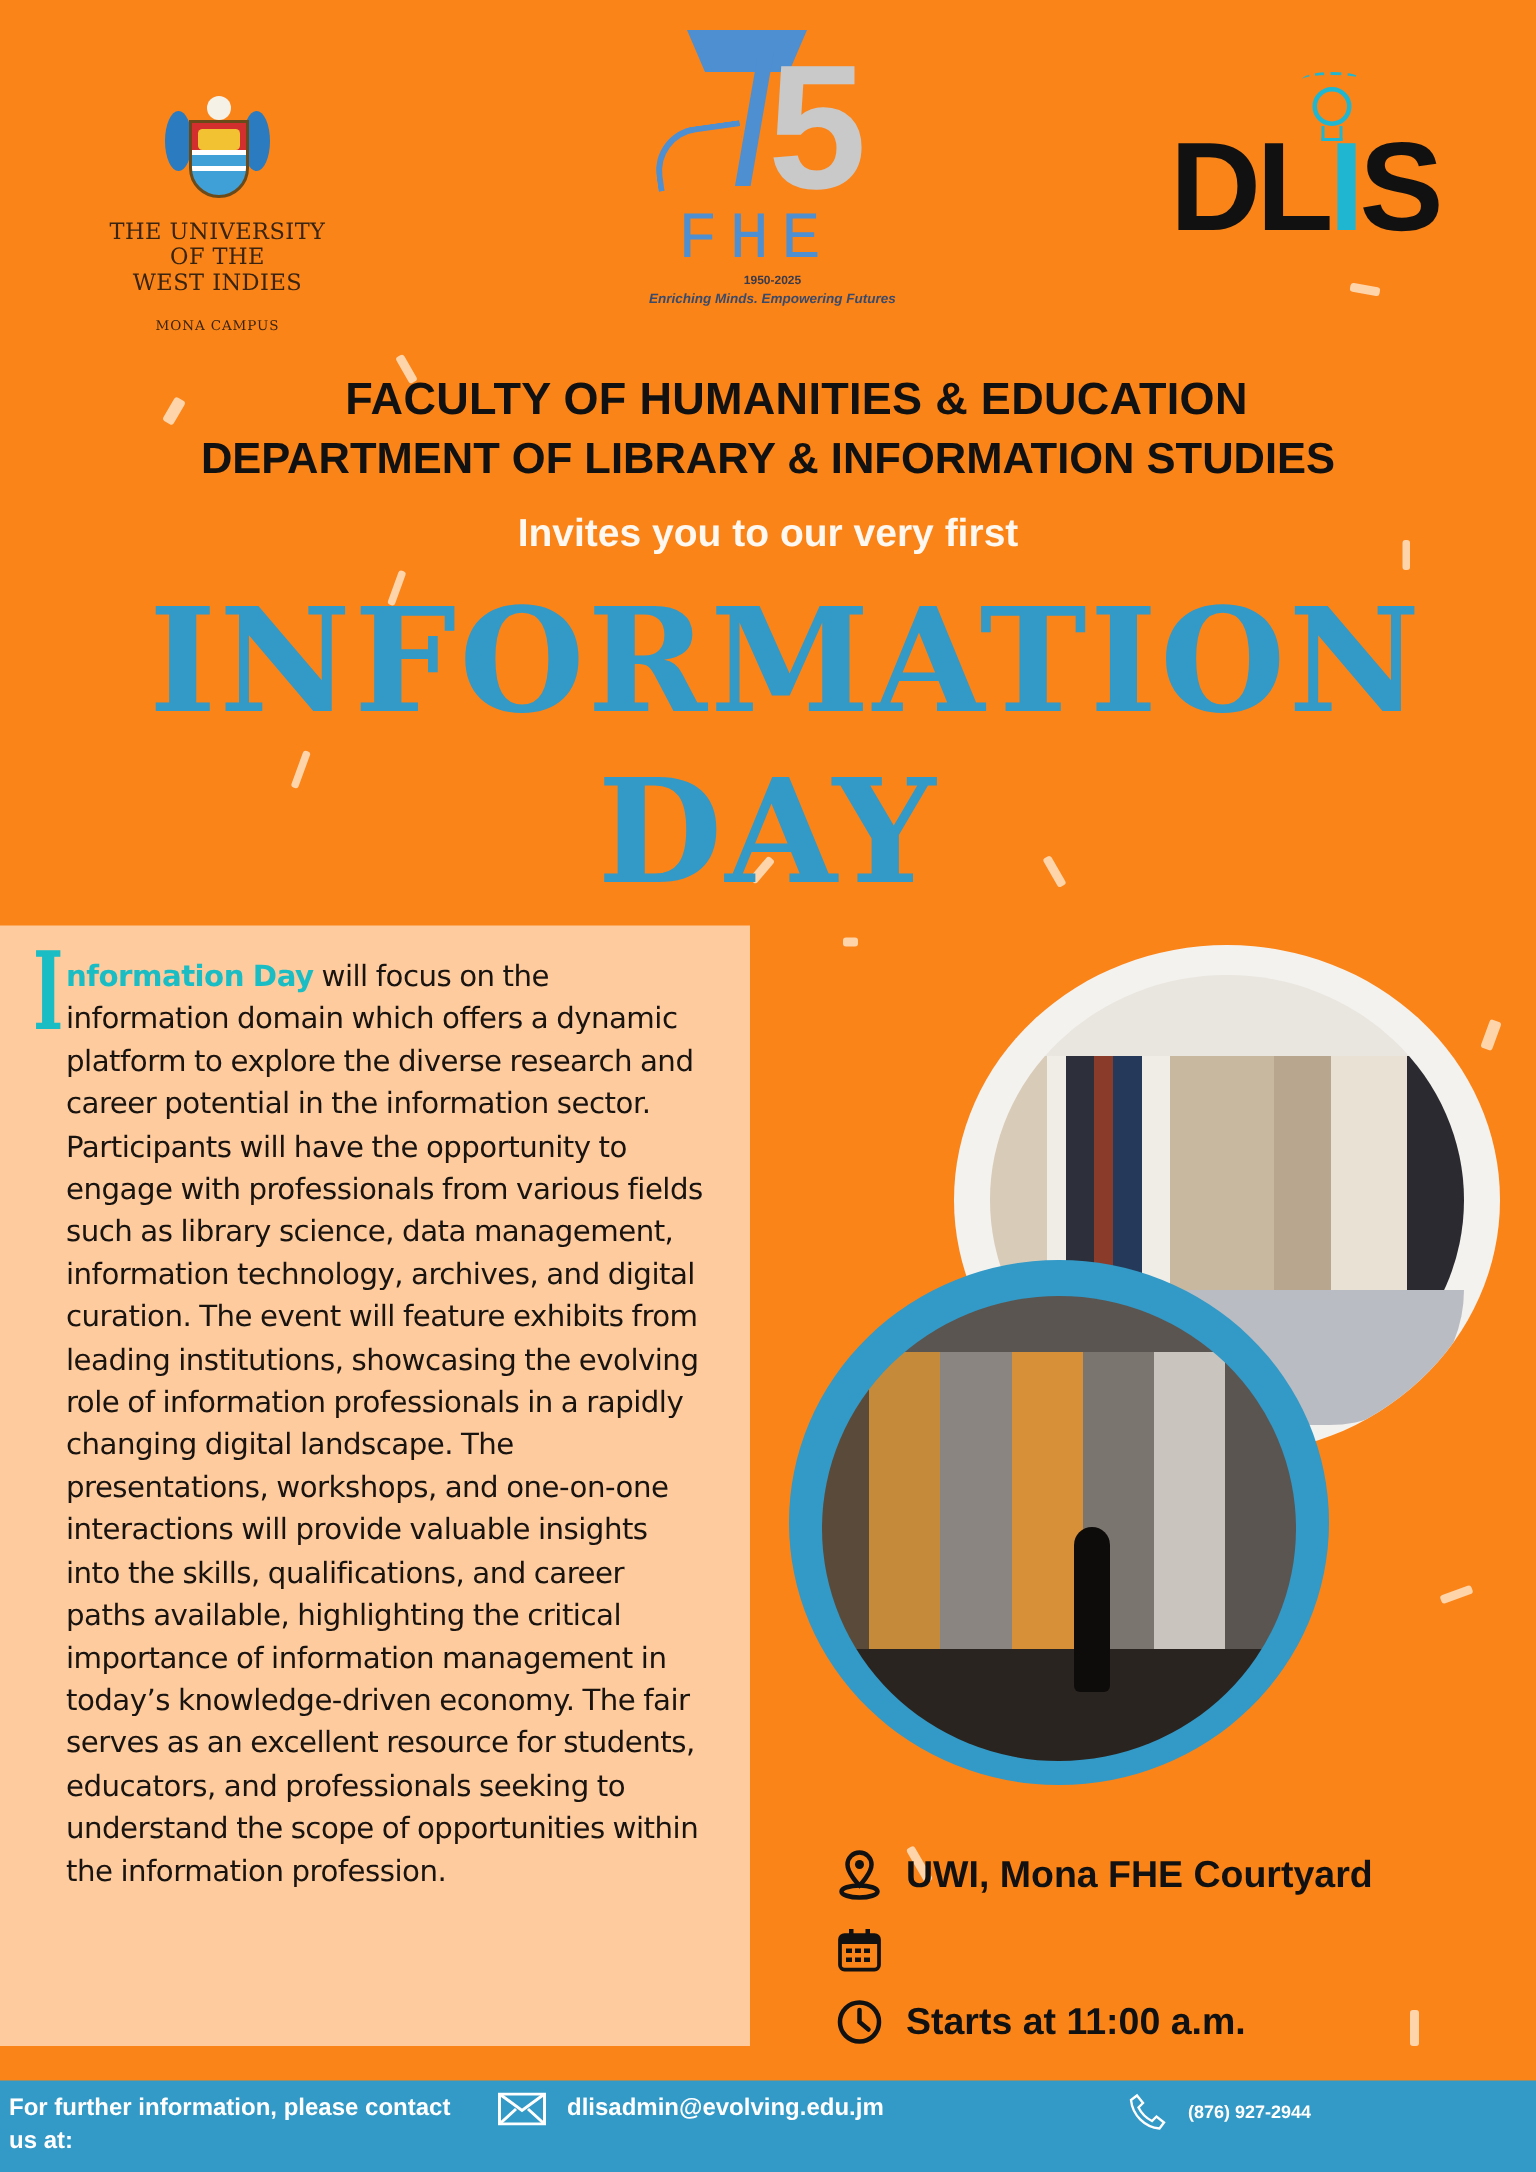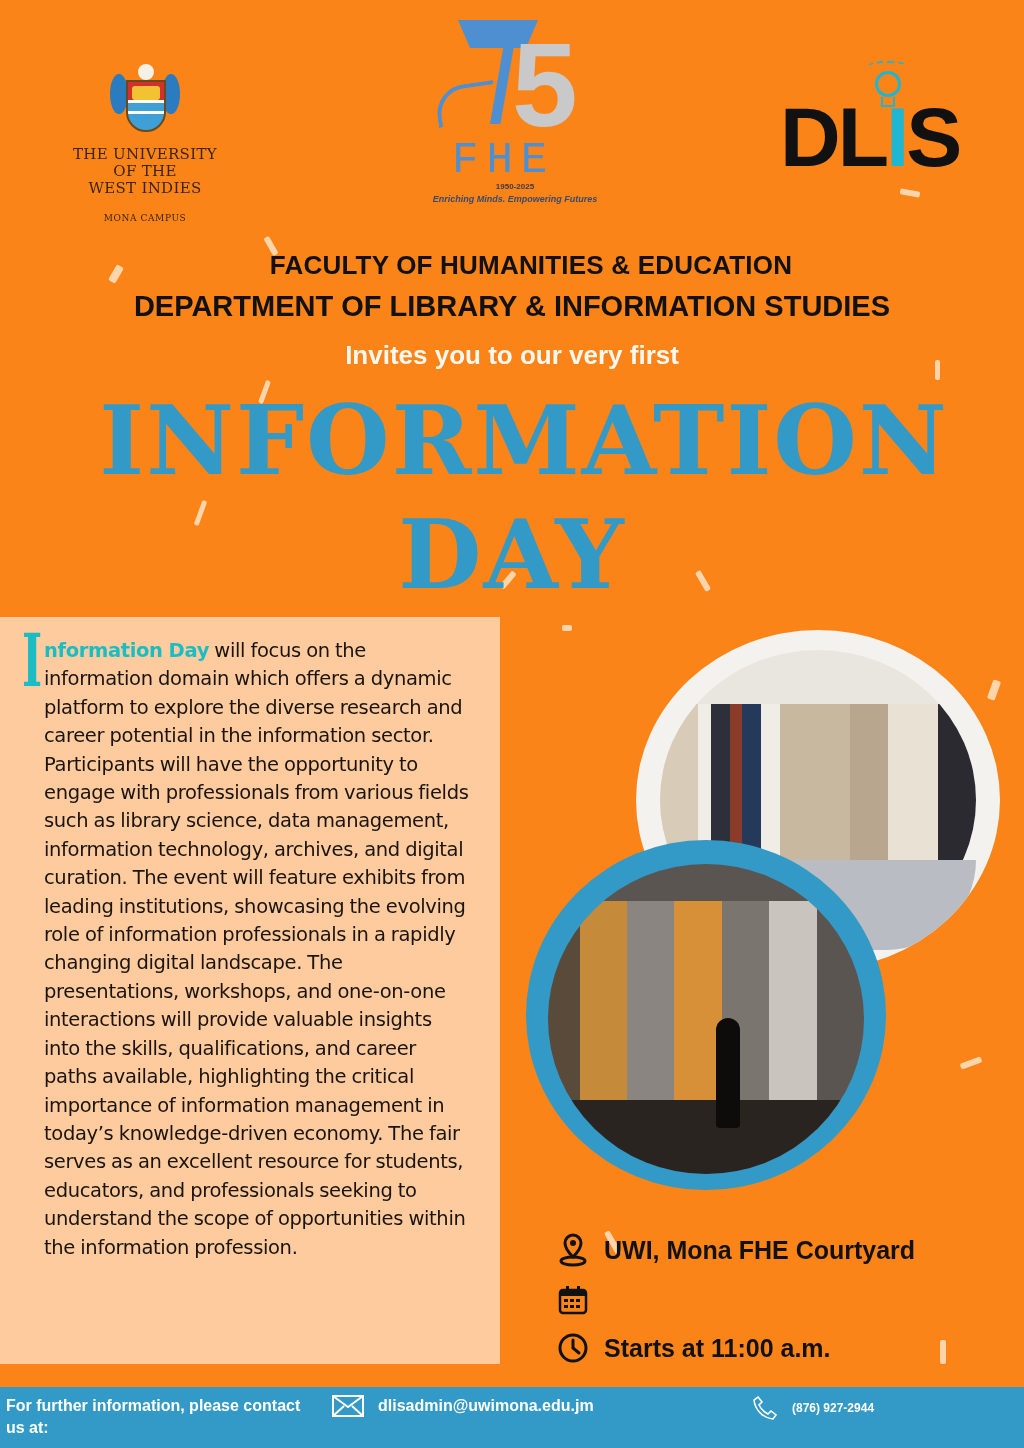--- a/index.html
+++ b/index.html
@@ -34,30 +34,30 @@
   #fhe { left: 400px; top: 14px; width: 230px; height: 200px; }
   #fhe .seven { position:absolute; left: 58px; top: 6px; width: 80px; height: 28px; background:#4d8fd1; clip-path: polygon(0 0, 100% 0, 85% 100%, 15% 100%); }
   #fhe .seven-stem { position:absolute; left: 90px; top: 20px; width: 26px; height: 90px; background:#4d8fd1; clip-path: polygon(60% 0, 100% 0, 40% 100%, 0 100%); }
   #fhe .five { position:absolute; left: 112px; top: 12px; font-family: "Liberation Sans", sans-serif; font-weight: bold; font-size: 118px; line-height: 118px; color: #c9c9c9; }
   #fhe .book { position:absolute; left: 36px; top: 70px; width: 60px; height: 40px; border-left: 4px solid #4d8fd1; border-top: 4px solid #4d8fd1; border-radius: 30px 0 0 0; transform: rotate(-8deg); }
   #fhe .fhe-text { position:absolute; left: 52px; top: 124px; font-family: Liberation Mono, monospace; font-size: 44px; line-height: 44px; color: #4d8fd1; letter-spacing: 8px; font-weight: 100; -webkit-text-stroke: 0px; }
   #fhe .years { position:absolute; left: 0; width: 230px; top: 168px; text-align:center; font-family: "Liberation Sans", sans-serif; font-weight: bold; font-size: 8px; color:#3a3a4a; }
   #fhe .motto { position:absolute; left: 0; width: 230px; top: 180px; text-align:center; font-family: "Liberation Sans", sans-serif; font-style: italic; font-weight: bold; font-size: 9px; color:#3a4a6a; }
 
   
-  #dlis { left: 780px; top: 59px; width: 180px; height: 120px; }
+  #dlis { left: 780px; top: 46px; width: 180px; height: 120px; }
   #dlis .bulb { position:absolute; left: 95px; top: 12px; width: 26px; height: 26px; border: 3px solid #1fb6d1; border-radius: 50%; }
   #dlis .bulb-base { position:absolute; left: 101px; top: 38px; width: 14px; height: 10px; border: 2px solid #1fb6d1; border-top: none; }
   #dlis .rays { position:absolute; left: 88px; top: 2px; width: 40px; height: 10px; border-top: 2px dashed #1fb6d1; border-radius: 50% 50% 0 0; }
   #dlis .word { position:absolute; left: 0; top: 36px; font-family: "Liberation Sans", sans-serif; font-weight: bold; font-size: 84px; line-height: 84px; letter-spacing: -3px; color: #111; }
   #dlis .word .i { color: #1fb6d1; }
 
   
   .heading { position:absolute; left: 0; width: 1024px; text-align: center; font-family: "Liberation Sans", sans-serif; font-weight: bold; color: #111; }
-  #h1 { top: 250px; font-size: 26px; letter-spacing: 0.2px; padding-left: 38px; }
+  #h1 { top: 250px; font-size: 30px; letter-spacing: 0.2px; padding-left: 38px; }
   #h2 { top: 290px; font-size: 29px; }
   #h3 { top: 340px; font-size: 26px; color: #fff8f0; }
 
   #title1, #title2 {
     position:absolute; left: 0; width: 1024px; text-align:center;
     font-family: "DejaVu Serif", serif; font-weight: bold; color: #3399c6;
     letter-spacing: 2px;
   }
   #title1 { top: 386px; font-size: 96px; line-height: 110px; transform: scaleY(1.0); padding-left: 24px; }
   #title2 { top: 505px; font-size: 96px; line-height: 100px; }
@@ -221,21 +221,21 @@
   <span class="txt">Starts at 11:00 a.m.</span>
 </div>
 
 <div id="footer" class="abs">
   <div class="prompt">For further information, please contact us at:</div>
   <div class="email">
     <svg width="32" height="22" viewBox="0 0 32 22">
         <rect x="1" y="1" width="30" height="20" fill="none" stroke="#fff" stroke-width="2"></rect>
         <path d="M1 1l15 11L31 1M1 21l11-10M31 21L20 11" fill="none" stroke="#fff" stroke-width="2"></path>
       </svg>
-    <span>dlisadmin@uwimona.edu.jm</span>
+    <span>dlisadmin@evolving.edu.jm</span>
   </div>
   <div class="phone">
     <svg width="26" height="26" viewBox="0 0 26 26">
         <path d="M6 2l4 5-3 3c2 4 5 7 9 9l3-3 5 4-3 4C11 23 3 15 2 5z" fill="none" stroke="#fff" stroke-width="1.6"></path>
       </svg>
     <span>(876) 927-2944</span>
   </div>
 </div>
 
 </body></html>

